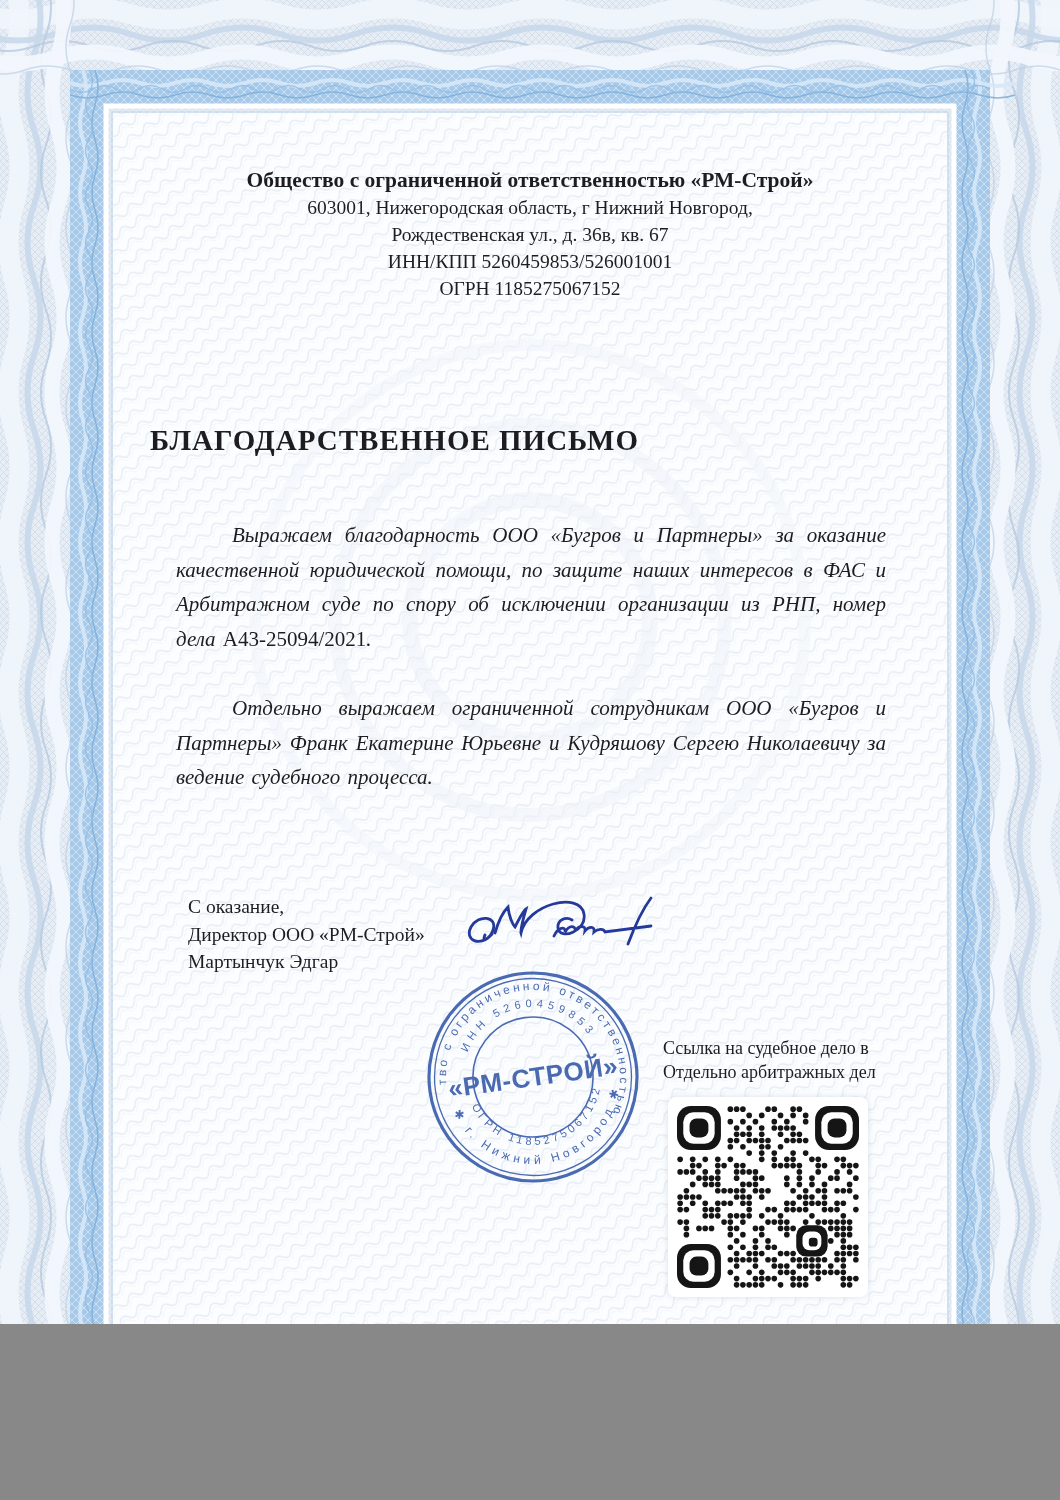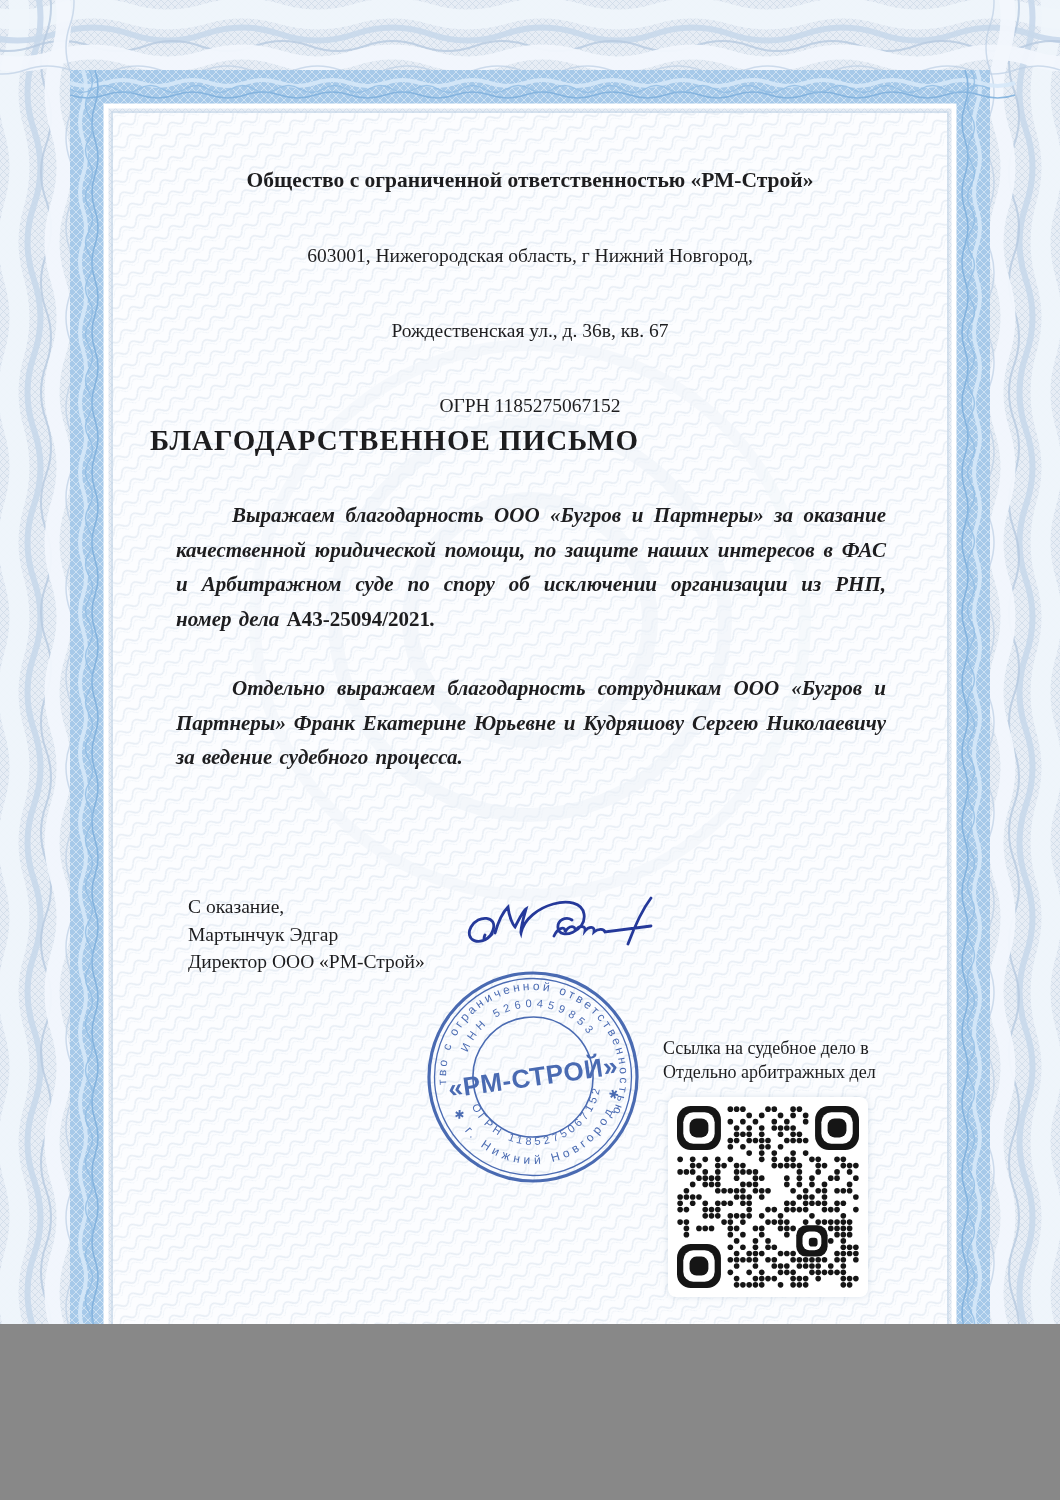--- a/index.html
+++ b/index.html
@@ -6,28 +6,28 @@
   .page{
     position:relative;width:1060px;height:1324px;overflow:hidden;
     background:var(--page-bg,#e7edf5);
     font-family:"Liberation Serif",serif;color:var(--ink,#1d1d1f);padding-left:36px;
   }
   .bg{position:absolute;inset:0;z-index:0;}
   .content{position:absolute;inset:0;z-index:2;}
 
   .letterhead{position:absolute;left:150px;width:760px;top:166px;text-align:center;}
   .letterhead .company{font-weight:bold;font-size:21.5px;line-height:28px;}
-  .letterhead .addr{font-size:19.5px;line-height:27px;margin-top:48px;}
+  .letterhead .addr{font-size:19.5px;line-height:27px;}
 
   .letter-title{
     position:absolute;left:150px;width:760px;top:424px;text-align:left;
     font-weight:bold;font-size:29px;letter-spacing:1px;
   }
 
-  .body-text{position:absolute;left:176px;width:710px;top:498px;font-weight:bold;}
+  .body-text{position:absolute;left:176px;width:710px;top:518px;}
   .body-text p{
     margin:0 0 35px 0;font-style:italic;font-size:21px;line-height:34.5px;
     text-align:justify;text-indent:56px;word-spacing:2px;
   }
   .body-text .upright{font-style:normal;}
 
   .closing{position:absolute;left:188px;top:893px;font-size:19.5px;line-height:27.5px;}
 
   .sig-svg{position:absolute;left:458px;top:878px;z-index:4;}
   .sig-svg path{fill:none;stroke:var(--signature-ink,#25399a);stroke-width:2.8;stroke-linecap:round;}
@@ -116,34 +116,35 @@
       <circle cx="530" cy="620" r="275" fill="none" stroke="#f1f5fa" stroke-width="12"></circle>
     </g>
   </svg>
 
   <div class="content">
 
     <div class="letterhead">
       <div class="company">Общество с ограниченной ответственностью «РМ-Строй»</div>
       <div class="addr">603001, Нижегородская область, г Нижний Новгород,</div>
       <div class="addr">Рождественская ул., д. 36в, кв. 67</div>
+      <div class="addr">ИНН/КПП 5260459853/526001001</div>
       <div class="addr">ОГРН 1185275067152</div>
     </div>
 
     <div class="letter-title">БЛАГОДАРСТВЕННОЕ ПИСЬМО</div>
 
     <div class="body-text">
       <p><span>Выражаем благодарность ООО «Бугров и Партнеры» за оказание качественной юридической помощи, по защите наших интересов в ФАС и Арбитражном суде по спору об исключении организации из РНП, номер дела </span><span class="upright">А43-25094/2021</span><span>.</span></p>
-      <p>Отдельно выражаем благодарность сотрудникам ООО «Бугров и Партнеры» Франк Екатерине Юрьевне и Кудряшову Сергею Николаевичу за ведение судебного процесса.</p>
+      <p>Отдельно выражаем ограниченной сотрудникам ООО «Бугров и Партнеры» Франк Екатерине Юрьевне и Кудряшову Сергею Николаевичу за ведение судебного процесса.</p>
     </div>
 
     <div class="closing">
       <div>С оказание,</div>
+      <div>Директор ООО «РМ-Строй»</div>
       <div>Мартынчук Эдгар</div>
-      <div>Директор ООО «РМ-Строй»</div>
     </div>
 
     <svg class="sig-svg" width="210" height="90" viewBox="0 0 210 90">
       <path d="M34 56 C22 70 6 62 13 49 C20 36 40 38 35 52 C32 61 23 65 27 57
                M37 55 C41 41 46 33 50 29 C51 39 55 47 57 49 C61 41 65 33 68 31 C64 45 62 52 63 55
                C69 26 122 13 126 36 C129 53 102 63 100 50 C99 42 108 38 114 42
                M96 58 C100 49 108 48 107 54 C111 47 118 47 117 53 C121 47 128 47 127 53
                C131 48 137 48 136 54 C141 50 146 51 147 54 L193 48
                M170 66 C176 50 184 32 193 20"></path>
     </svg>

